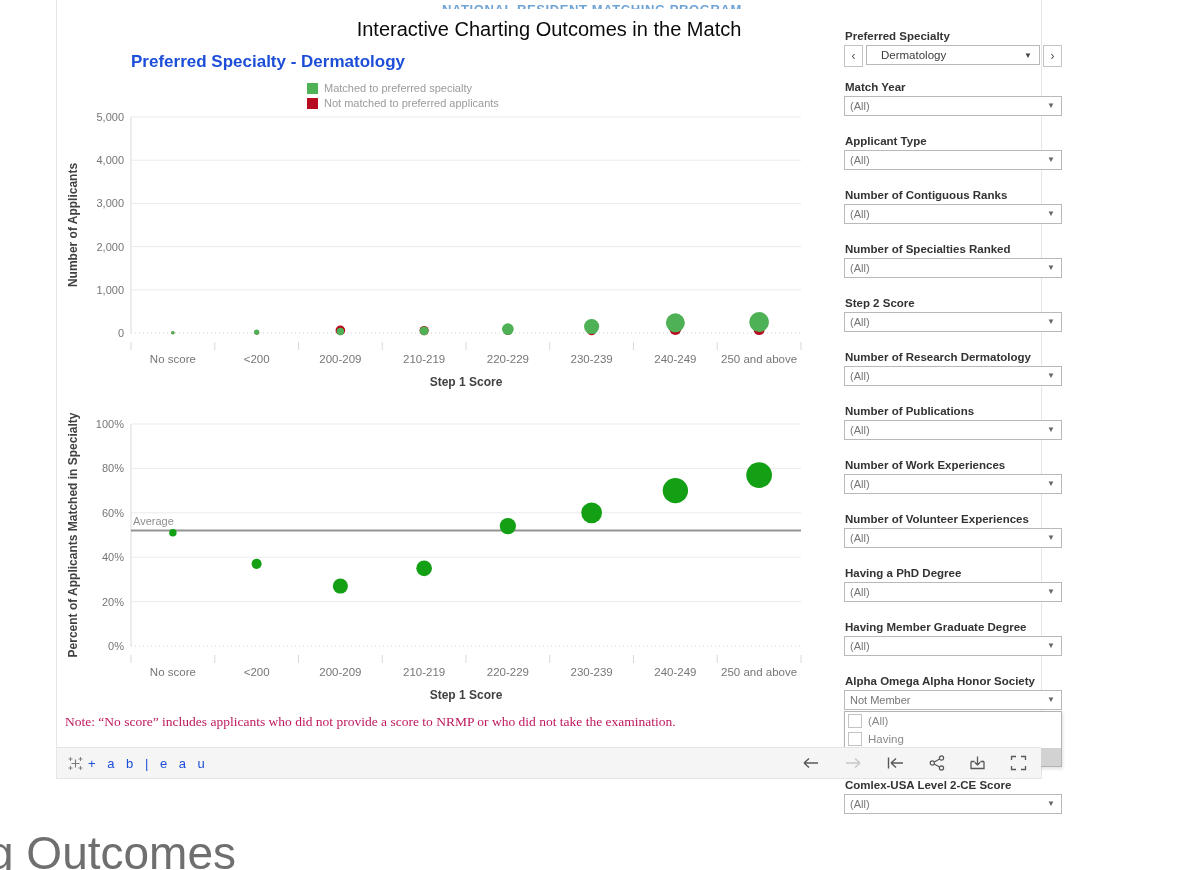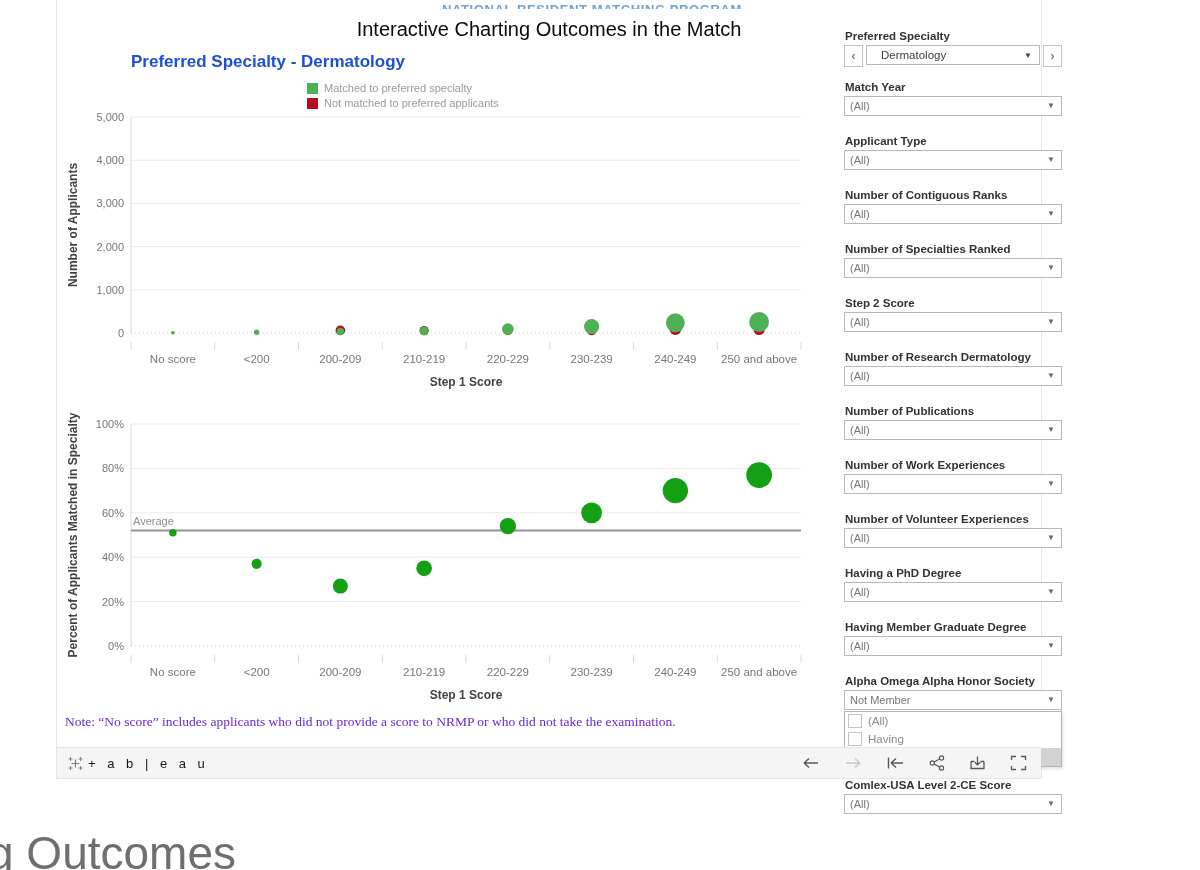--- a/index.html
+++ b/index.html
@@ -13,25 +13,25 @@
               font-size:20px;font-weight:normal;color:#0b0b0b;}
   .sub-title{position:absolute;top:52px;left:74px;width:670px;text-align:left;
              font-size:17px;font-weight:bold;color:#1d4ed8;}
   .legend{position:absolute;top:80px;left:237px;}
   .legend-row{display:flex;align-items:flex-end;height:14px;margin-bottom:1px;padding-left:13px;}
   .swatch{width:11px;height:11px;margin-right:6px;flex:none;}
   .legend-label{font-size:11px;color:#9b9b9b;white-space:nowrap;}
   svg.chart{position:absolute;left:0;}
   #chart1{top:100px;} #chart2{top:405px;}
   .note{position:absolute;left:8px;top:714px;font-family:"Liberation Serif","DejaVu Serif",serif;
-        font-size:13.5px;color:#6d28d9;}
+        font-size:13.5px;color:#be185d;}
   .footer{position:absolute;left:0;bottom:0;width:100%;height:30px;background:#f5f5f5;
           border-top:1px solid #e4e4e4;display:flex;align-items:center;justify-content:space-between;}
   .logo{display:flex;align-items:center;margin-left:10px;}
-  .logo-word{font-size:13px;color:#0f172a;letter-spacing:4px;margin-left:4px;}
+  .logo-word{font-size:13px;color:#1d4ed8;letter-spacing:4px;margin-left:4px;}
   .nav-icons{display:flex;align-items:center;gap:24px;margin-right:14px;}
   .nav-icons svg{display:block;}
   
   .filters{position:absolute;left:787px;top:30px;width:218px;}
   .f-label{font-size:11.5px;font-weight:bold;color:#333;margin:0 0 3px 1px;white-space:nowrap;}
   .f-select{height:16px;border:1px solid #b9b9b9;background:#fff;display:flex;align-items:center;
             padding:1px 5px;font-size:11px;color:#767676;position:relative;cursor:pointer;}
   .f-select .caret{position:absolute;right:6px;top:4px;font-size:8px;color:#666;}
   .f-item{margin-bottom:19px;}
   .spec-row{display:flex;gap:3px;margin-bottom:14px;}

